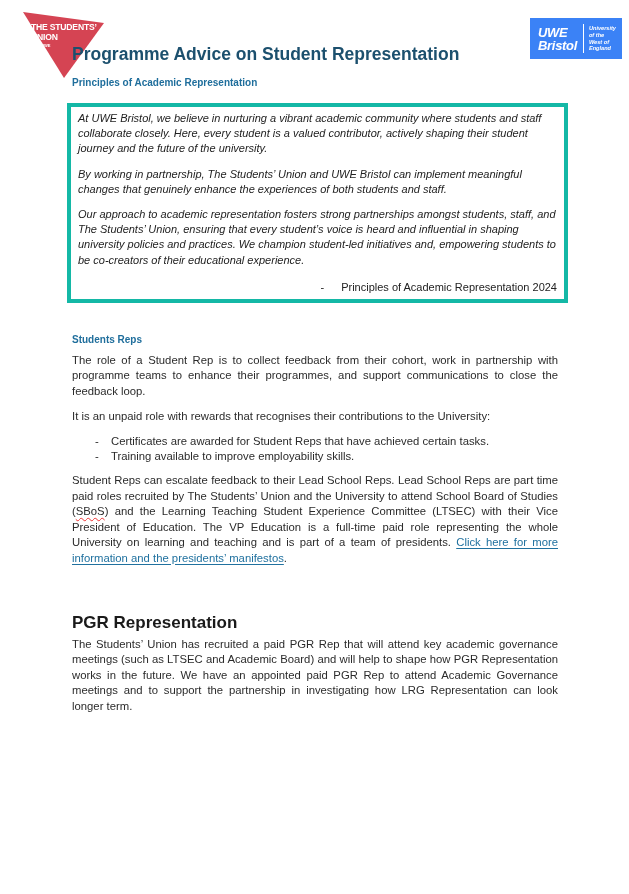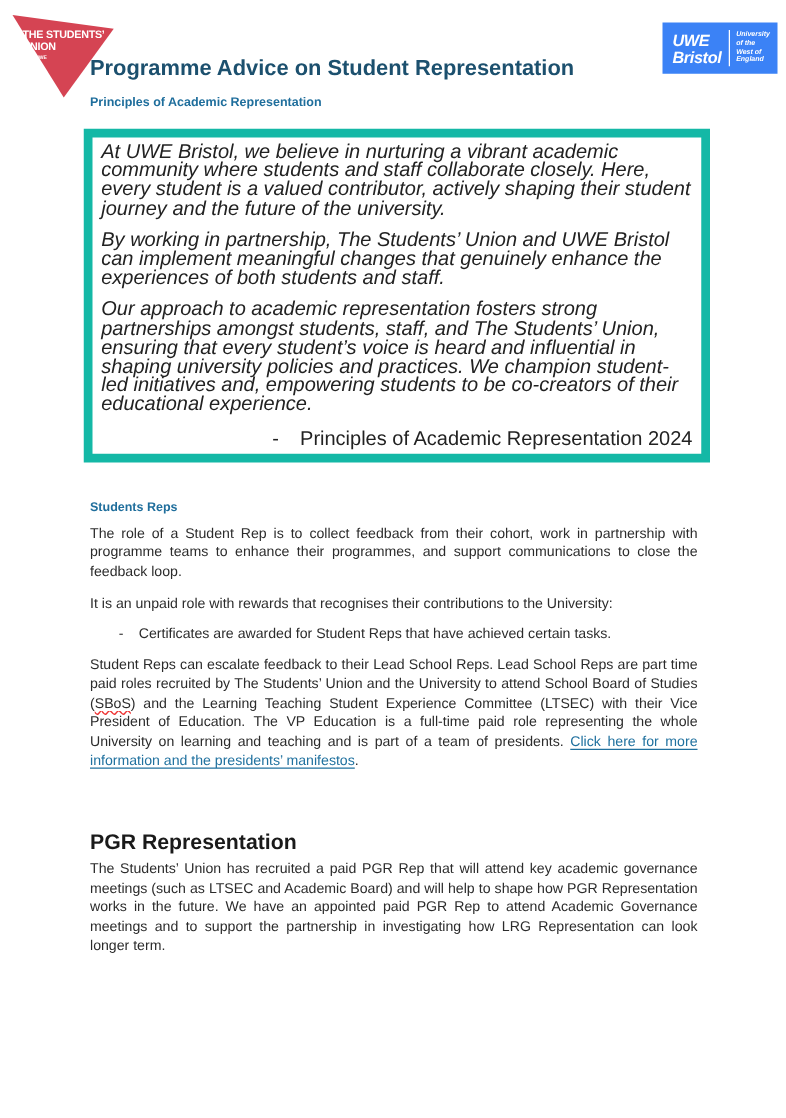--- a/index.html
+++ b/index.html
@@ -8,21 +8,21 @@
     position: relative;
     width: 629px;
     height: 894px;
     background: #ffffff;
     font-family: "Liberation Sans", "DejaVu Sans", sans-serif;
     color: #2b2b2b;
     overflow: hidden;
   }
 
   
-  .su-logo { position: absolute; left: 5px; top: 4px; width: 104px; height: 82px; }
+  .su-logo { position: absolute; left: 18px; top: 4px; width: 104px; height: 82px; }
   .uwe-logo {
     position: absolute; left: 530px; top: 18px; width: 92px; height: 41px;
     background: #3b82f6; color: #ffffff; display: flex; align-items: center;
     padding: 5px 6px 5px 8px;
     font-style: italic;
   }
   .uwe-name { font-weight: bold; font-size: 13px; line-height: 13px; letter-spacing: -0.3px; }
   .uwe-divider { width: 1px; align-self: stretch; background: #ffffff; margin: 1px 5px 1px 6px; }
   .uwe-desc { font-weight: bold; font-size: 5.6px; line-height: 6.6px; }
 
@@ -30,24 +30,24 @@
   .content { position: absolute; left: 72px; top: 0; width: 486px; padding-top: 44px; }
 
   h1.doc-title { font-size: 17.5px; line-height: 20px; color: #1c506e; font-weight: bold; }
   h2.doc-h2 { font-size: 10px; line-height: 18px; color: #1f6e9c; font-weight: bold; }
   .h2-principles { margin-top: 10px; }
   .h2-reps { margin-top: 28px; }
 
   
   .quote-box {
     margin: 11px -10px 12px -5px;
-    border: 7px solid #14b8a6;
+    border: 4px solid #14b8a6;
     padding: 4px 7px 4px 7px;
     font-style: italic;
-    font-size: 16px;
+    font-size: 11px;
     line-height: 15.2px;
     color: #222222;
   }
   .quote-box p + p { margin-top: 10px; }
   .quote-attribution {
     margin-top: 12px;
     font-style: normal;
     display: flex; justify-content: flex-end; align-items: baseline;
   }
   .quote-attribution .dash { margin-right: 17px; }
@@ -125,20 +125,21 @@
 
     <h2 class="doc-h2 h2-reps">Students Reps</h2>
 
     <p class="body just mt-intro">The role of a Student Rep is to collect feedback from their cohort, work in partnership with programme teams to enhance their programmes, and support communications to close the feedback loop.</p>
 
 
     <p class="body mt-para">It is an unpaid role with rewards that recognises their contributions to the University:</p>
 
     <ul class="doc-list dash-list">
       <li>Certificates are awarded for Student Reps that have achieved certain tasks.</li>
+      <li>Training available to improve employability skills.</li>
     </ul>
 
     <p class="body just mt-escalate"><span>Student Reps can escalate feedback to their Lead School Reps. Lead School Reps are part time paid roles recruited by The Students’ Union and the University to attend School Board of Studies (</span><span class="spell-error">SBoS</span><span>) and the Learning Teaching Student Experience Committee (LTSEC) with their Vice President of Education. The VP Education is a full-time paid role representing the whole University on learning and teaching and is part of a team of presidents. </span><a class="doc-link">Click here for more information and the presidents’ manifestos</a><span>.</span></p>
 
     <h3 class="doc-h3">PGR Representation</h3>
 
     <p class="body just mt-pgr">The Students’ Union has recruited a paid PGR Rep that will attend key academic governance meetings (such as LTSEC and Academic Board) and will help to shape how PGR Representation works in the future.  We have an appointed paid PGR Rep to attend Academic Governance meetings and to support the partnership in investigating how LRG Representation can look longer term.</p>
 
   </div>
 </div>

